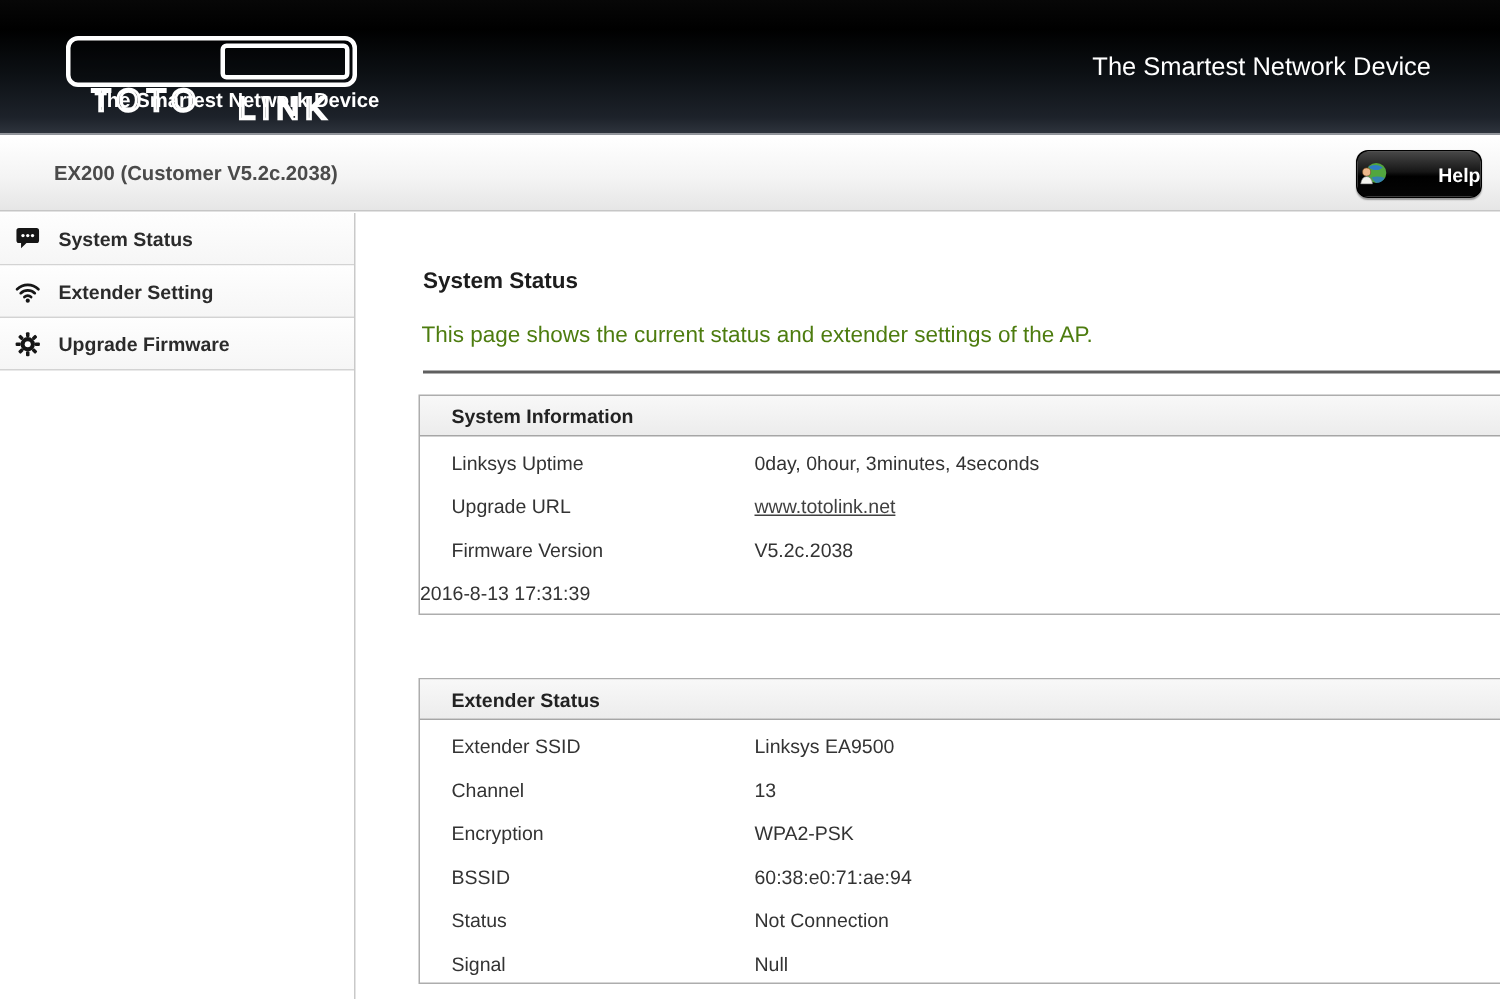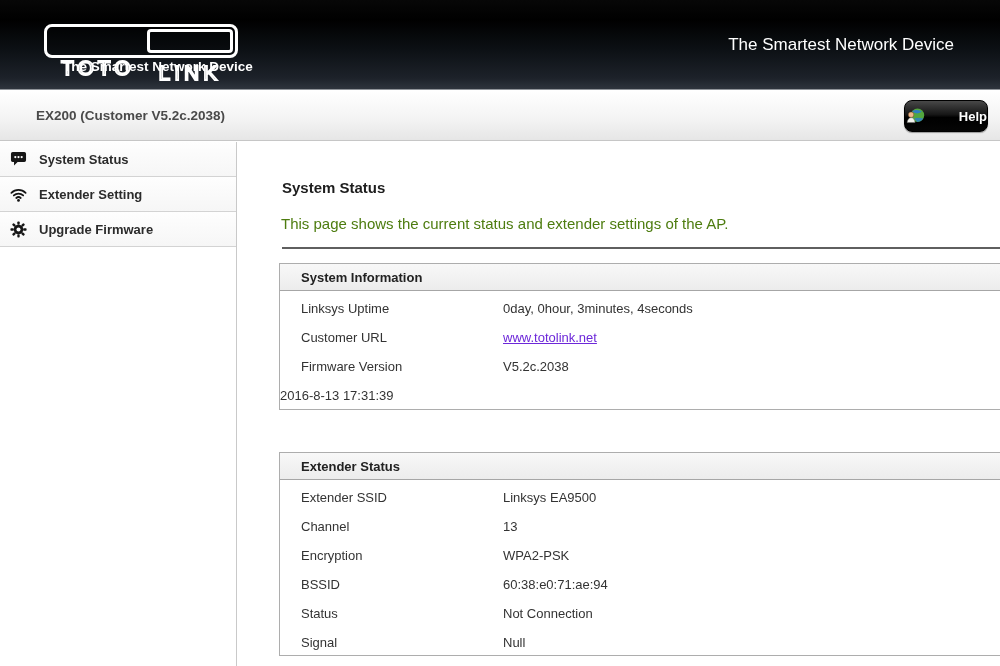--- a/index.html
+++ b/index.html
@@ -84,21 +84,21 @@
   .t-header {
     height:27px; line-height:27px; padding-left:21px;
     font-size:13px; font-weight:bold; color:#222;
     background:linear-gradient(180deg,#f8f8f8 0%,#ececec 100%);
     border-bottom:1px solid #a6a6a6;
   }
   .t-rows { padding-top:3px; }
   .t-row { height:29px; display:flex; align-items:center; font-size:13px; color:#333; }
   .t-label { width:223px; padding-left:21px; flex:0 0 auto; }
   .t-value { color:#333; }
-  .t-link { color:#6d28d9; text-decoration:underline; cursor:pointer; }
+  .t-link { color:#404040; text-decoration:underline; cursor:pointer; }
 </style>
 </head>
 <body>
 
 <div class="page">
 
   <div class="header">
     <div class="logo-box">
       <div class="logo-letters logo-toto">TOTO</div>
       <div class="logo-link-box">
@@ -176,21 +176,21 @@
     <div class="section-divider"></div>
 
     <div class="info-table table-1">
       <div class="t-header">System Information</div>
       <div class="t-rows">
           <div class="t-row">
             <span class="t-label">Linksys Uptime</span>
             <span class="t-value">0day, 0hour, 3minutes, 4seconds</span>
           </div>
           <div class="t-row">
-            <span class="t-label">Customer URL</span>
+            <span class="t-label">Upgrade URL</span>
             <a class="t-value t-link" href="#">www.totolink.net</a>
           </div>
           <div class="t-row">
             <span class="t-label">Firmware Version</span>
             <span class="t-value">V5.2c.2038</span>
           </div>
           <div class="t-row">
             <span class="t-value">2016-8-13 17:31:39</span>
           </div>
         </div>

